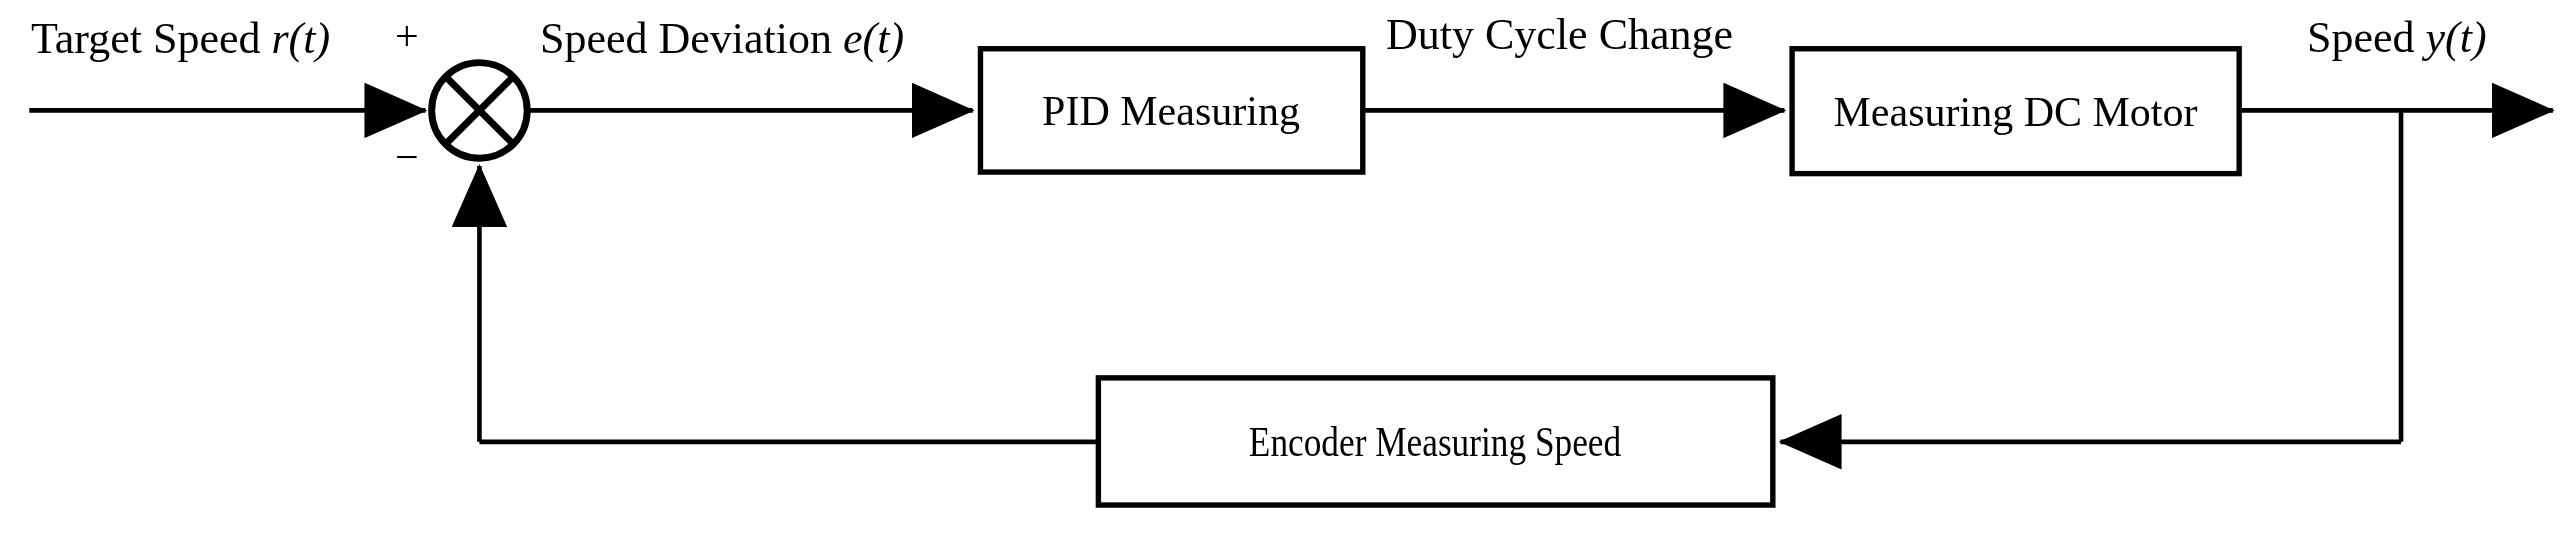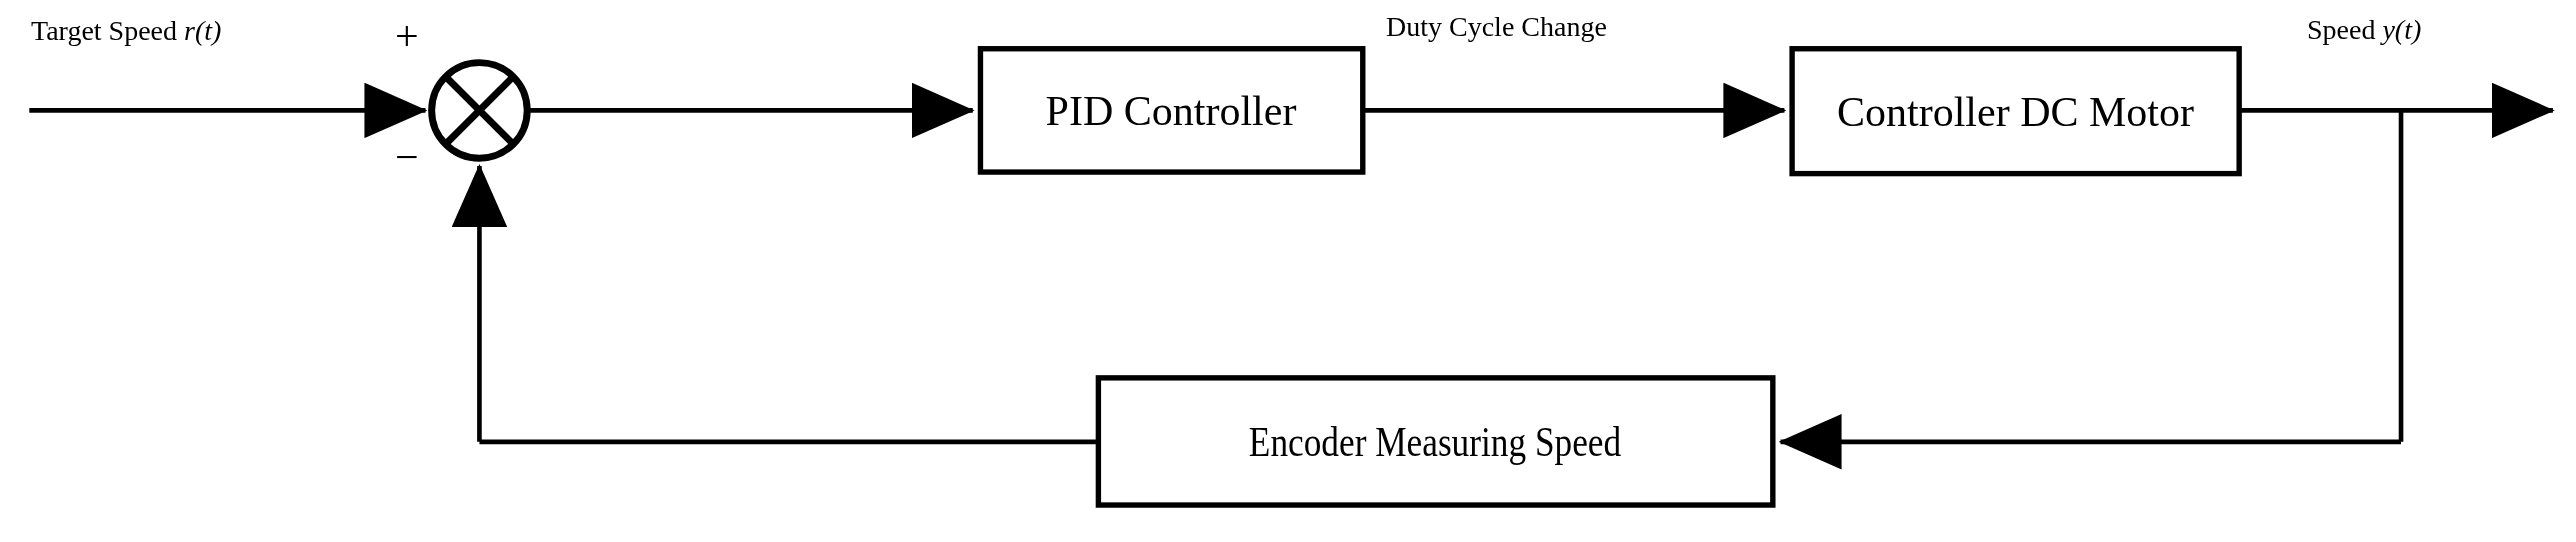--- a/index.html
+++ b/index.html
@@ -24,21 +24,21 @@
     width: 2576px;
     height: 543px;
   }
   .lbl {
     position: absolute;
     white-space: nowrap;
     color: #000000;
     line-height: 1;
   }
   .signal-label {
-    font-size: 28px;
+    font-size: 44px;
     font-family: "Liberation Serif", "DejaVu Serif", serif;
   }
   .signal-label .sym {
     font-style: italic;
   }
   .sign-label {
     font-size: 42px;
     font-family: "Liberation Serif", "DejaVu Serif", serif;
   }
   .block-label {
@@ -97,25 +97,26 @@
     <line x1="1425" y1="573" x2="622" y2="573" stroke="#000000" stroke-width="6"></line>
     <line x1="622" y1="573" x2="622" y2="215" stroke="#000000" stroke-width="6" marker-end="url(#arrowUpM)"></line>
   </svg>
 
   <div class="lbl signal-label" style="left:31px; top:17px;"><span>Target Speed </span><span class="sym">r(t)</span></div>
 
   <div class="lbl sign-label" style="left:395px; top:15.4px;">+</div>
 
   <div class="lbl sign-label" style="left:395px; top:136px;">−</div>
 
+  <div class="lbl signal-label" style="left:540px; top:17px;"><span>Speed Deviation </span><span class="sym">e(t)</span></div>
 
   <div class="lbl signal-label" style="left:1386px; top:13px;">Duty Cycle Change</div>
 
   <div class="lbl signal-label" style="left:2307px; top:16px;"><span>Speed </span><span class="sym">y(t)</span></div>
 
-  <div class="block-label" style="left:980px; top:49px; width:382px; height:123px;">PID Controller</div>
+  <div class="block-label" style="left:980px; top:49px; width:382px; height:123px;">PID Measuring</div>
 
-  <div class="block-label" style="left:1792px; top:49px; width:447px; height:125px;">Controller DC Motor</div>
+  <div class="block-label" style="left:1792px; top:49px; width:447px; height:125px;">Measuring DC Motor</div>
 
   <div class="block-label condensed" style="left:1098px; top:378px; width:674px; height:127px;">Encoder Measuring Speed</div>
 
 </div>
 
 
 </body></html>

